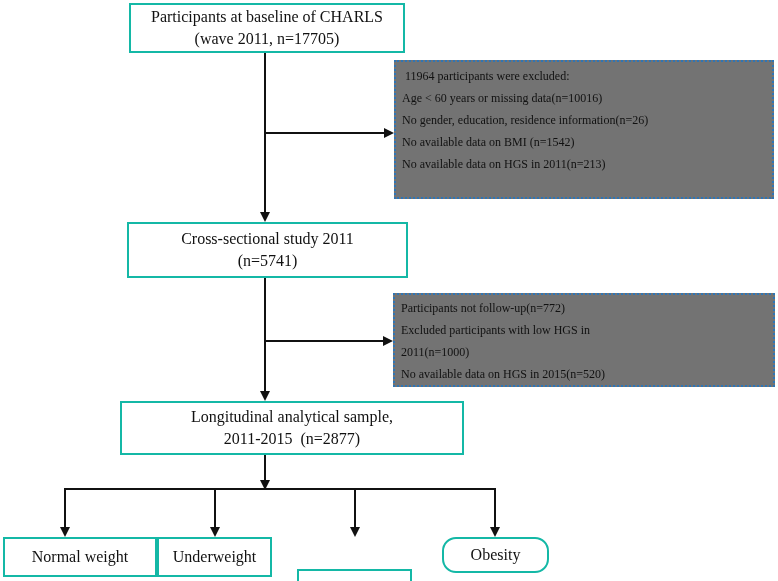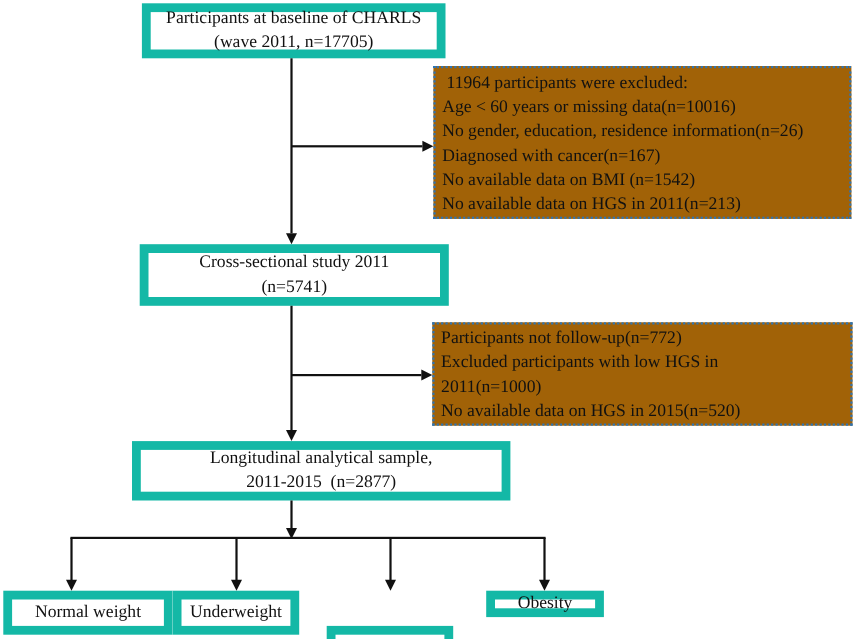--- a/index.html
+++ b/index.html
@@ -13,38 +13,38 @@
     height: 581px;
     background: #ffffff;
     font-family: "Liberation Serif", "DejaVu Serif", serif;
     color: #111111;
     overflow: hidden;
   }
   
   .obox {
     position: absolute;
     box-sizing: border-box;
-    border: 8px solid #14b8a6;
+    border: 2px solid #14b8a6;
     background: #ffffff;
     display: flex;
     flex-direction: column;
     align-items: center;
     justify-content: center;
     text-align: center;
     font-size: 16px;
     line-height: 22px;
   }
   .box-line { white-space: pre; }
   
   .ebox {
     position: absolute;
     box-sizing: border-box;
     border: 2px dotted #2e75b6;
-    background: #a16207;
-    font-size: 16px;
+    background: #737373;
+    font-size: 12px;
     line-height: 22px;
     padding: 3px 2px 0 6px;
   }
   .e-line { white-space: pre; }
   
   .vline, .hline {
     position: absolute;
     background: #111111;
   }
   .arrow-down {
@@ -79,42 +79,41 @@
 
   <div class="obox" style="left:120px; top:401px; width:344px; height:54px;">
     <div class="box-line">Longitudinal analytical sample,</div>
     <div class="box-line">2011-2015  (n=2877)</div>
   </div>
 
   <div class="ebox" style="left:394px; top:60px; width:380px; height:139px;">
     <div class="e-line"> 11964 participants were excluded:</div>
     <div class="e-line">Age &lt; 60 years or missing data(n=10016)</div>
     <div class="e-line">No gender, education, residence information(n=26)</div>
-    <div class="e-line">Diagnosed with cancer(n=167)</div>
     <div class="e-line">No available data on BMI (n=1542)</div>
     <div class="e-line">No available data on HGS in 2011(n=213)</div>
   </div>
 
   <div class="ebox" style="left:393px; top:293px; width:382px; height:94px; padding-top:2px;">
     <div class="e-line">Participants not follow-up(n=772)</div>
     <div class="e-line">Excluded participants with low HGS in</div>
     <div class="e-line">2011(n=1000)</div>
     <div class="e-line">No available data on HGS in 2015(n=520)</div>
   </div>
 
   <div class="obox" style="left:3px; top:537px; width:154px; height:40px;">
     <div class="box-line">Normal weight</div>
   </div>
   <div class="obox" style="left:157px; top:537px; width:115px; height:40px;font-family:Liberation Serif, serif;">
     <div class="box-line">Underweight</div>
   </div>
   <div class="obox" style="left:297px; top:537px; width:115px; height:40px;margin-top:32px;">
     <div class="box-line">Overweight</div>
   </div>
-  <div class="obox" style="left:442px; top:537px; width:107px; height:24px;">
+  <div class="obox" style="left:442px; top:537px; width:107px; height:36px;border-radius:14px;">
     <div class="box-line">Obesity</div>
   </div>
 
   <div class="vline" style="left:264px; top:53px; width:2px; height:159px;"></div>
   <div class="arrow-down" style="left:260px; top:212px;"></div>
 
   <div class="hline" style="left:265px; top:132px; width:119px; height:2px;"></div>
   <div class="arrow-right" style="left:384px; top:128px;"></div>
 
   <div class="vline" style="left:264px; top:278px; width:2px; height:114px;"></div>

